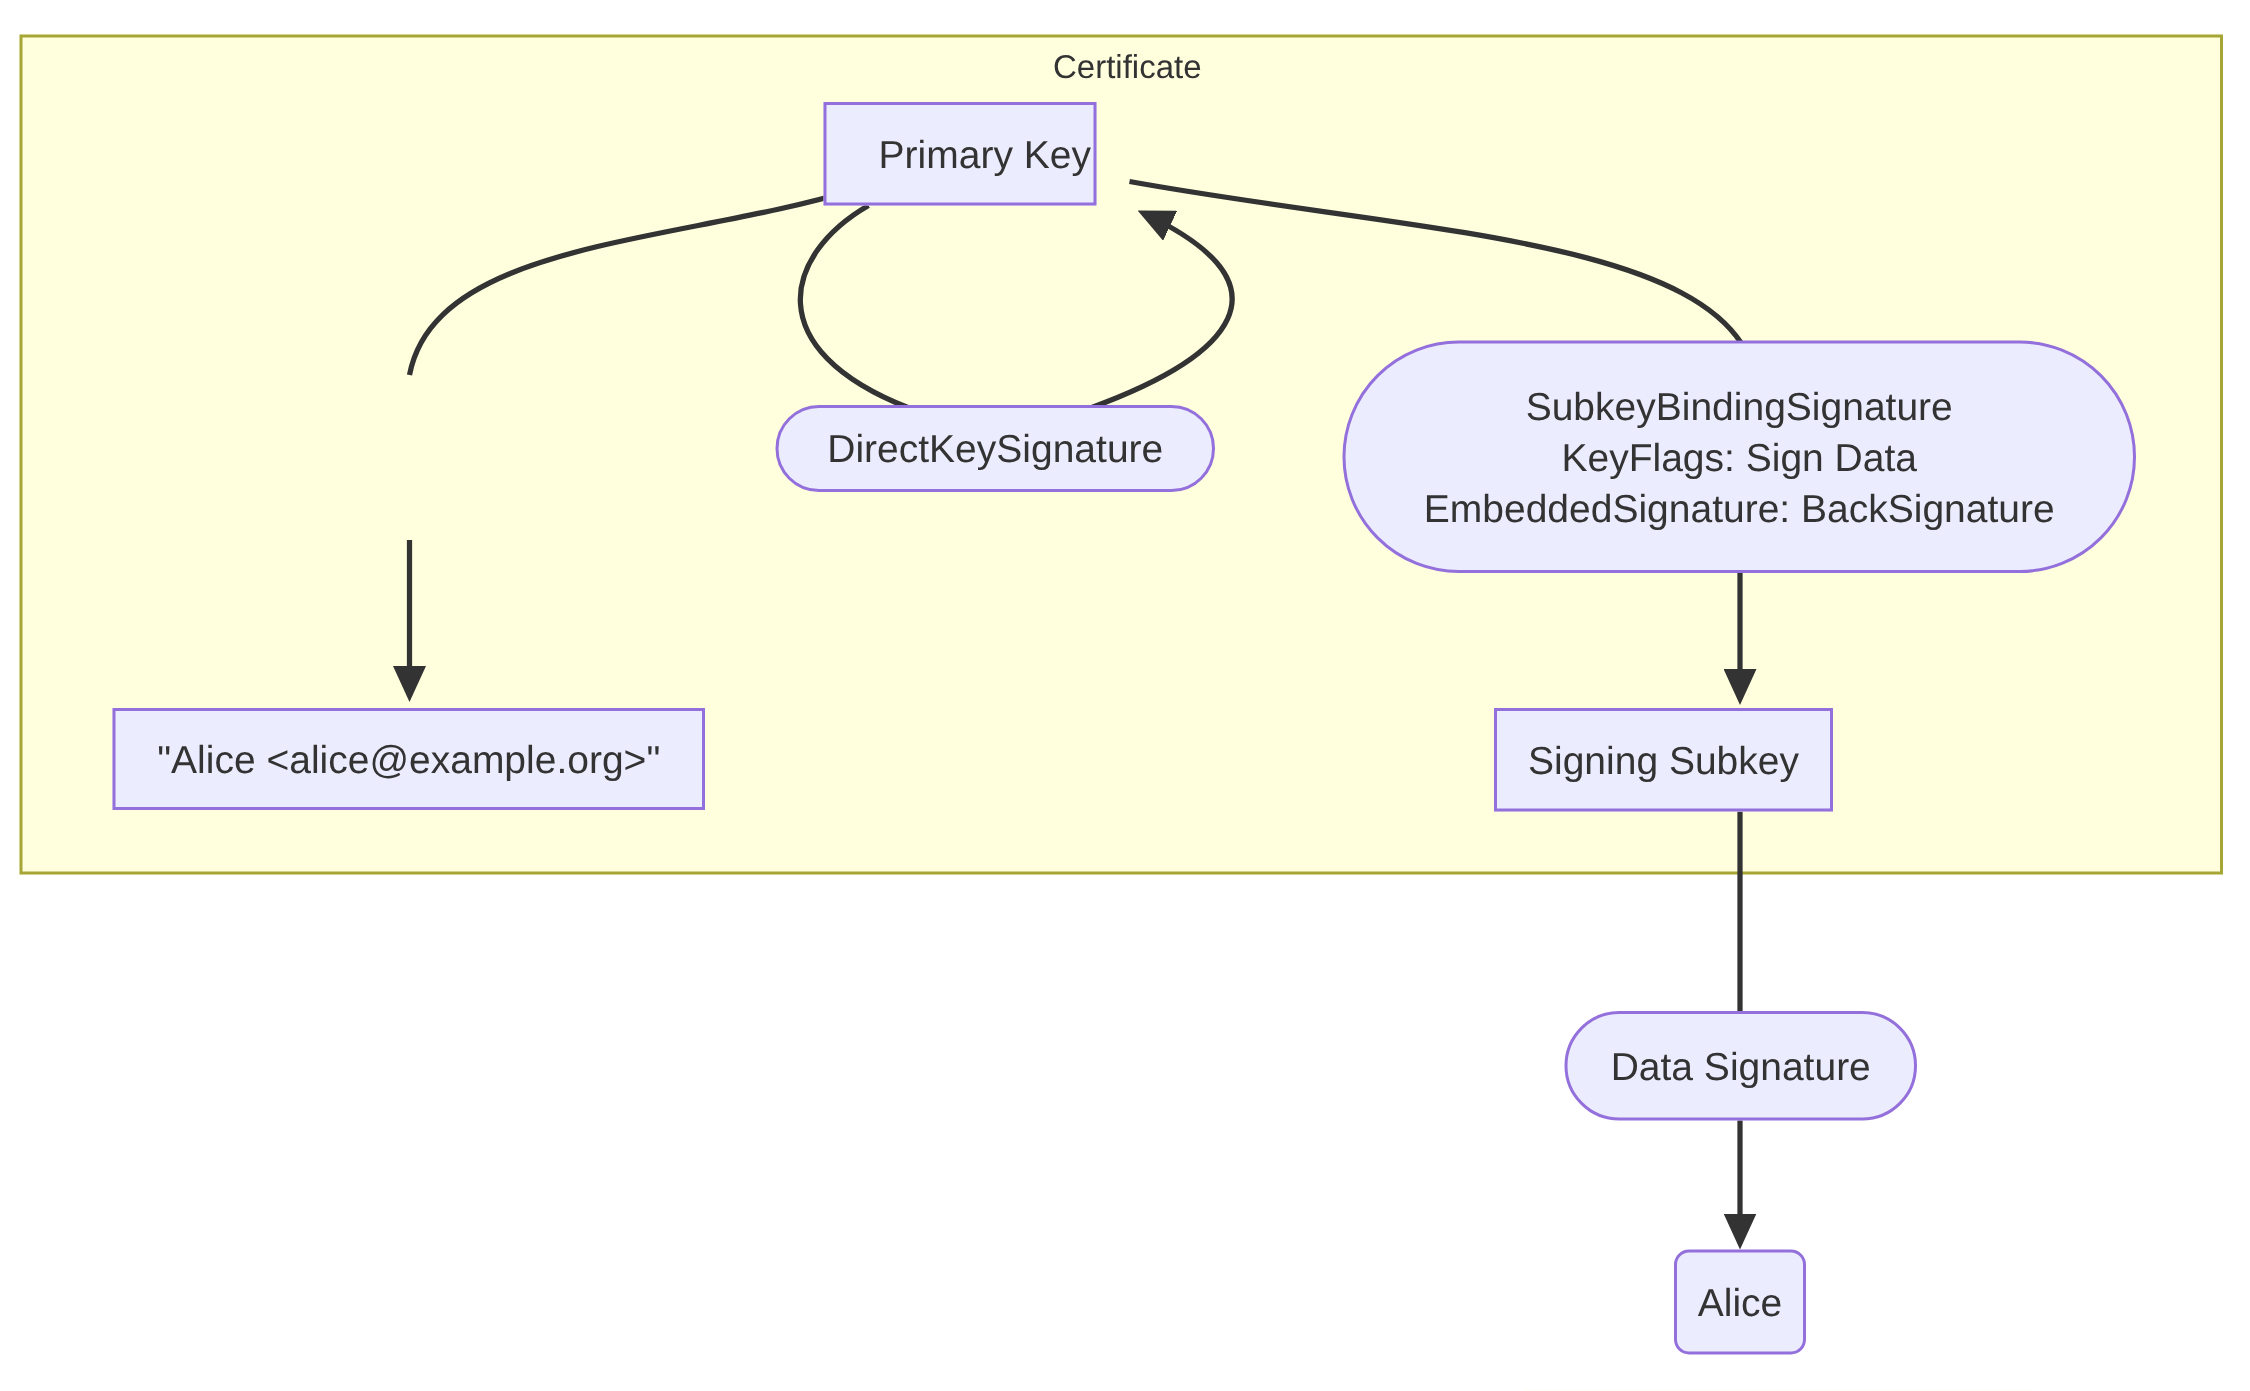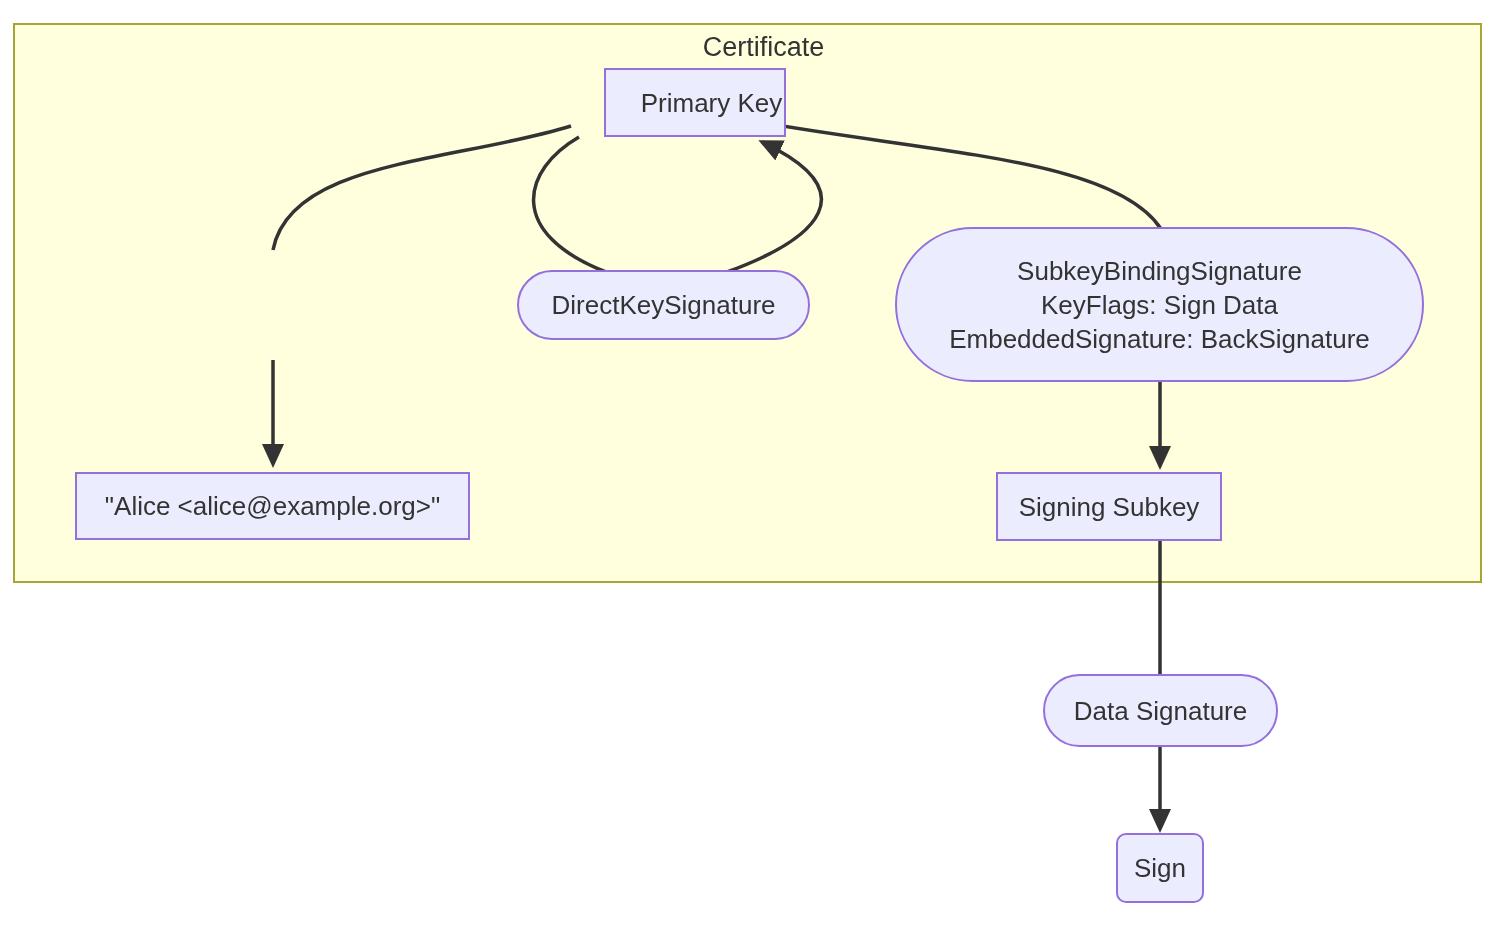--- a/index.html
+++ b/index.html
@@ -23,24 +23,24 @@
     width: 1469px;
     height: 560px;
     background: #FFFFDE;
     border: 2px solid #A6A636;
     box-sizing: border-box;
     z-index: 1;
   }
   .cluster-label {
     position: absolute;
     top: 7px;
-    left: 16px;
+    left: 4px;
     width: 100%;
     text-align: center;
-    font-size: 27px;
+    font-size: 22px;
     color: #333333;
   }
   svg.edges {
     position: absolute;
     left: 0;
     top: 0;
     z-index: 2;
   }
   .node {
     position: absolute;
@@ -51,24 +51,24 @@
     font-size: 26px;
     line-height: 34px;
     display: flex;
     align-items: center;
     justify-content: center;
     text-align: center;
     white-space: pre-line;
     z-index: 3;
   }
   .node.stadium-pc   { left: 120px;  top: 248px; width: 308px; height: 112px; border-radius: 56px; }
-  .node.stadium-dks  { left: 517px;  top: 270px; width: 293px; height: 70px;  border-radius: 35px; }
+  .node.stadium-dks  { left: 517px;  top: 270px; width: 293px; height: 58px;  border-radius: 35px; }
   .node.stadium-sbs  { left: 895px;  top: 227px; width: 529px; height: 155px; border-radius: 78px; }
   .node.stadium-ds   { left: 1043px; top: 674px; width: 235px; height: 73px;  border-radius: 37px; }
-  .node.rect-pk      { left: 604px;  top: 68px;  width: 182px; height: 69px; padding-left: 33px; }
+  .node.rect-pk      { left: 549px;  top: 68px;  width: 182px; height: 69px; padding-left: 33px; }
   .node.rect-uid     { left: 75px;   top: 472px; width: 395px; height: 68px; }
   .node.rect-ssk     { left: 996px; top: 472px; width: 226px; height: 69px; }
   .node.round-data   { left: 1116px; top: 833px; width: 88px;  height: 70px; border-radius: 10px; }
   path.edge {
     fill: none;
     stroke: #333333;
     stroke-width: 3.5px;
   }
 </style>
 </head>
@@ -112,15 +112,15 @@
   <div class="node stadium-sbs">SubkeyBindingSignature
 KeyFlags: Sign Data
 EmbeddedSignature: BackSignature</div>
 
   <div class="node rect-uid">"Alice &lt;alice@example.org&gt;"</div>
 
   <div class="node rect-ssk">Signing Subkey</div>
 
   <div class="node stadium-ds">Data Signature</div>
 
-  <div class="node round-data">Sign</div>
+  <div class="node round-data">Alice</div>
 
 </div>
 
 </body></html>

